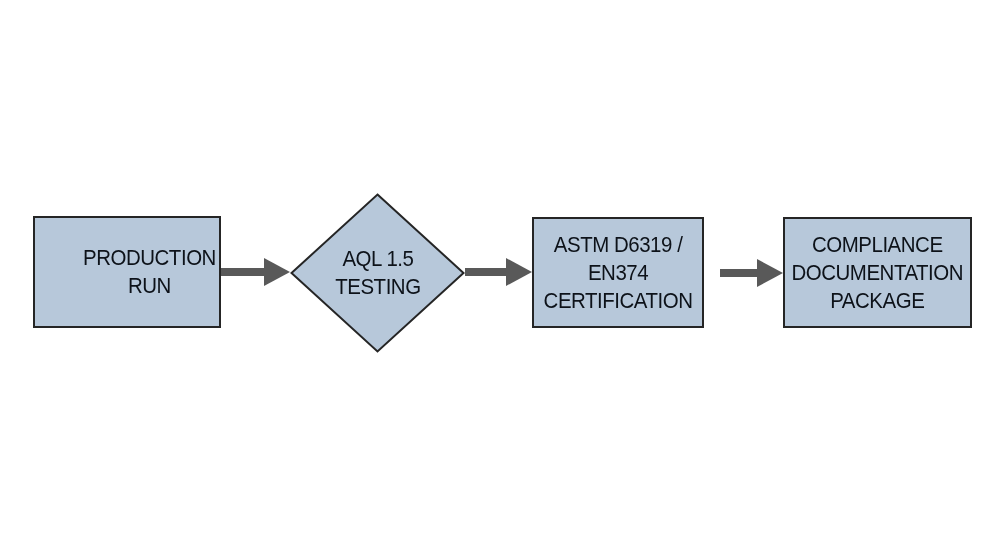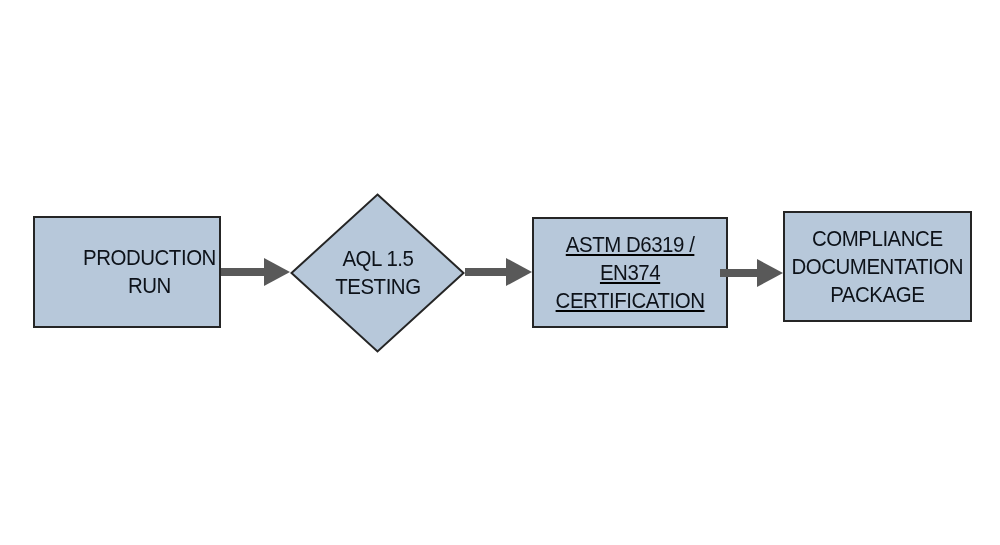--- a/index.html
+++ b/index.html
@@ -61,23 +61,23 @@
     height: 0;
     border-top: 14px solid transparent;
     border-bottom: 14px solid transparent;
     border-left: 26px solid var(--arrow-color);
   }
   
   #node-production   { left: 33px;  top: 216px; width: 188px; height: 112px; padding-left: 44px; }
   #arrow-1           { left: 221px; top: 258px; width: 69px;  height: 28px; }
   #node-aql          { left: 290px; top: 193px; width: 175px; height: 160px; }
   #arrow-2           { left: 465px; top: 258px; width: 67px;  height: 28px; }
-  #node-astm         { left: 532px; top: 217px; width: 196px; height: 111px; text-decoration: underline; }
+  #node-astm         { left: 532px; top: 217px; width: 172px; height: 111px; }
   #arrow-3           { left: 720px; top: 259px; width: 63px;  height: 28px; }
-  #node-compliance   { left: 783px; top: 211px; width: 189px; height: 111px; }
+  #node-compliance   { left: 783px; top: 217px; width: 189px; height: 111px; }
 </style>
 </head>
 <body>
 
 <div class="canvas">
 
   <div class="node rect" id="node-production">
     <div class="node-text">
       <span>PRODUCTION</span>
       <span>RUN</span>

